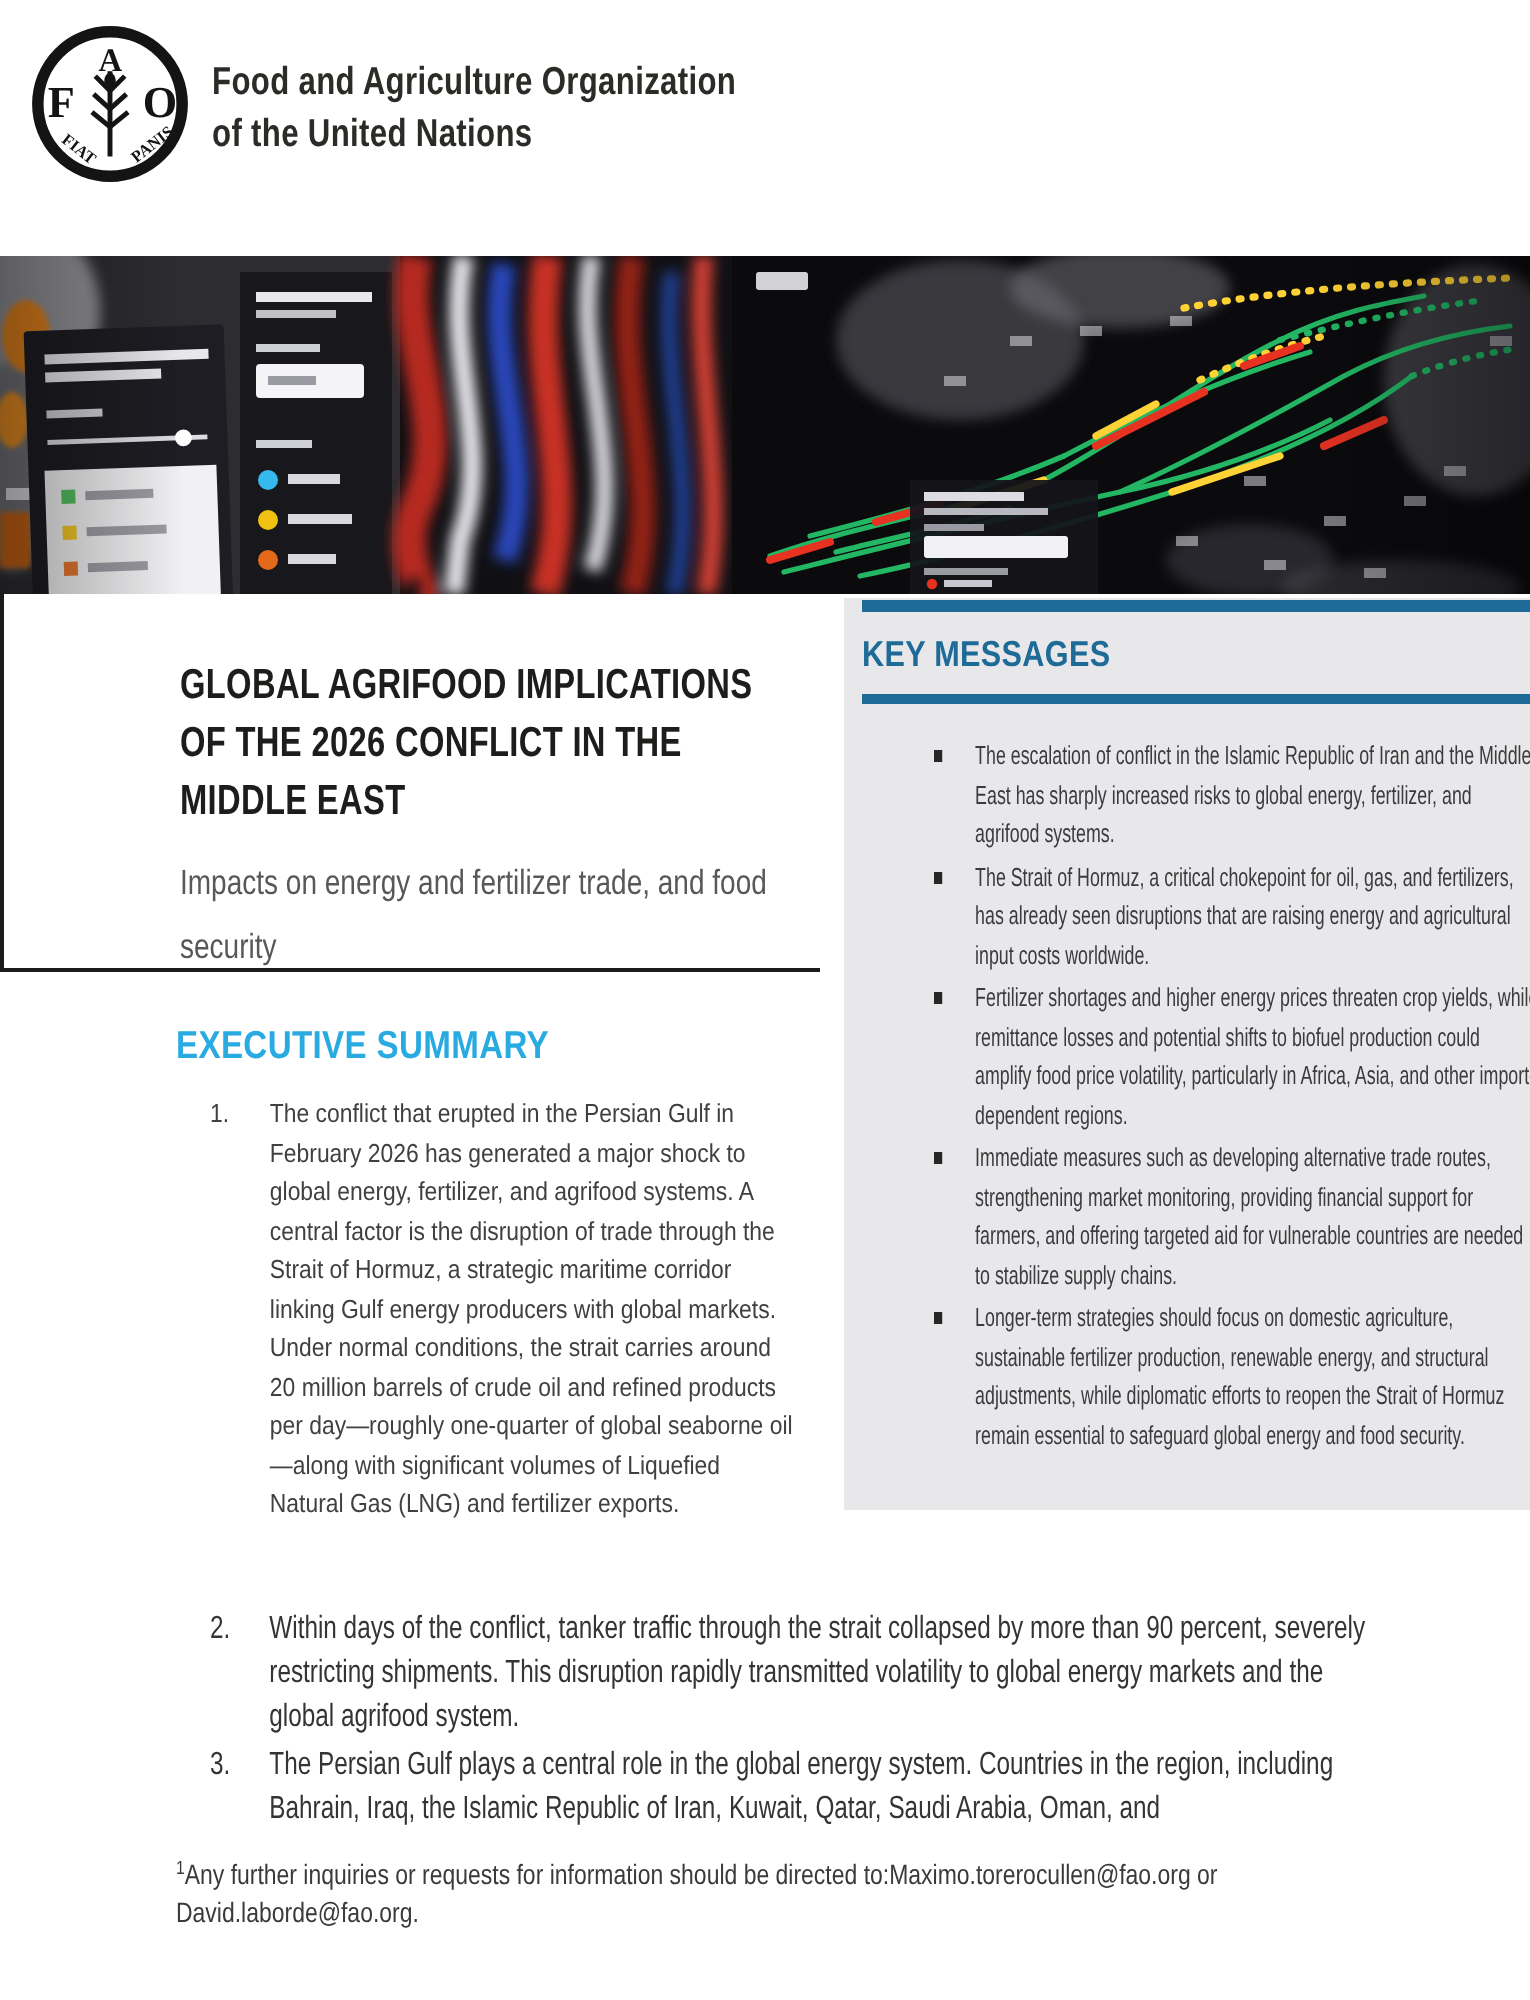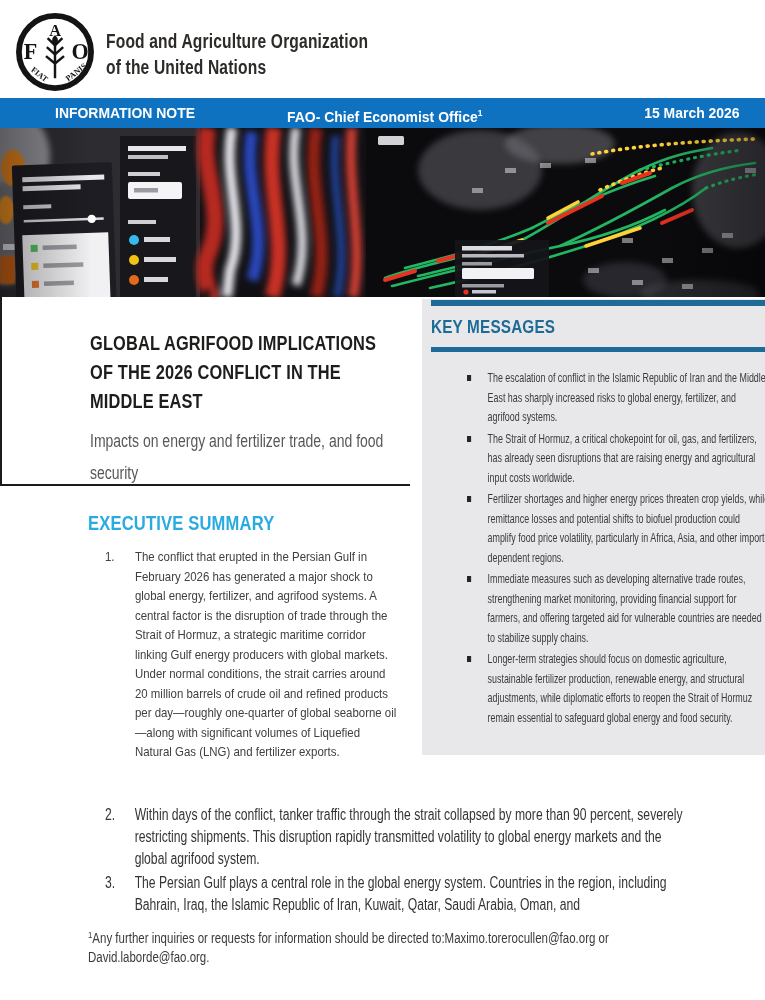--- a/index.html
+++ b/index.html
@@ -91,25 +91,20 @@
       <ellipse cx="50" cy="36" rx="3.5" ry="5" fill="#141414"></ellipse>
       <text x="21" y="76" font-family="Liberation Serif, serif" font-size="10" font-weight="bold" fill="#141414" transform="rotate(38 25 73)">FIAT</text>
       <text x="60" y="80" font-family="Liberation Serif, serif" font-size="10" font-weight="bold" fill="#141414" transform="rotate(-38 72 74)">PANIS</text>
     </svg>
     <div class="orgname">
       <div>Food and Agriculture Organization</div>
       <div>of the United Nations</div>
     </div>
   </div>
 
-  <div class="banner">
-    <span class="b-left">INFORMATION NOTE</span>
-    <span class="b-center"><span>FAO- Chief Economist Office</span><sup>1</sup></span>
-    <span class="b-right">15 March 2026</span>
-  </div>
 
   <div class="hero">
     <svg width="765" height="169" viewBox="0 0 765 169" preserveAspectRatio="none">
       <defs>
         <filter id="b4" x="-40%" y="-40%" width="180%" height="180%">
             <feGaussianBlur stdDeviation="1.3"></feGaussianBlur>
           </filter>
         <filter id="b8" x="-40%" y="-40%" width="180%" height="180%">
             <feGaussianBlur stdDeviation="3.2"></feGaussianBlur>
           </filter>

